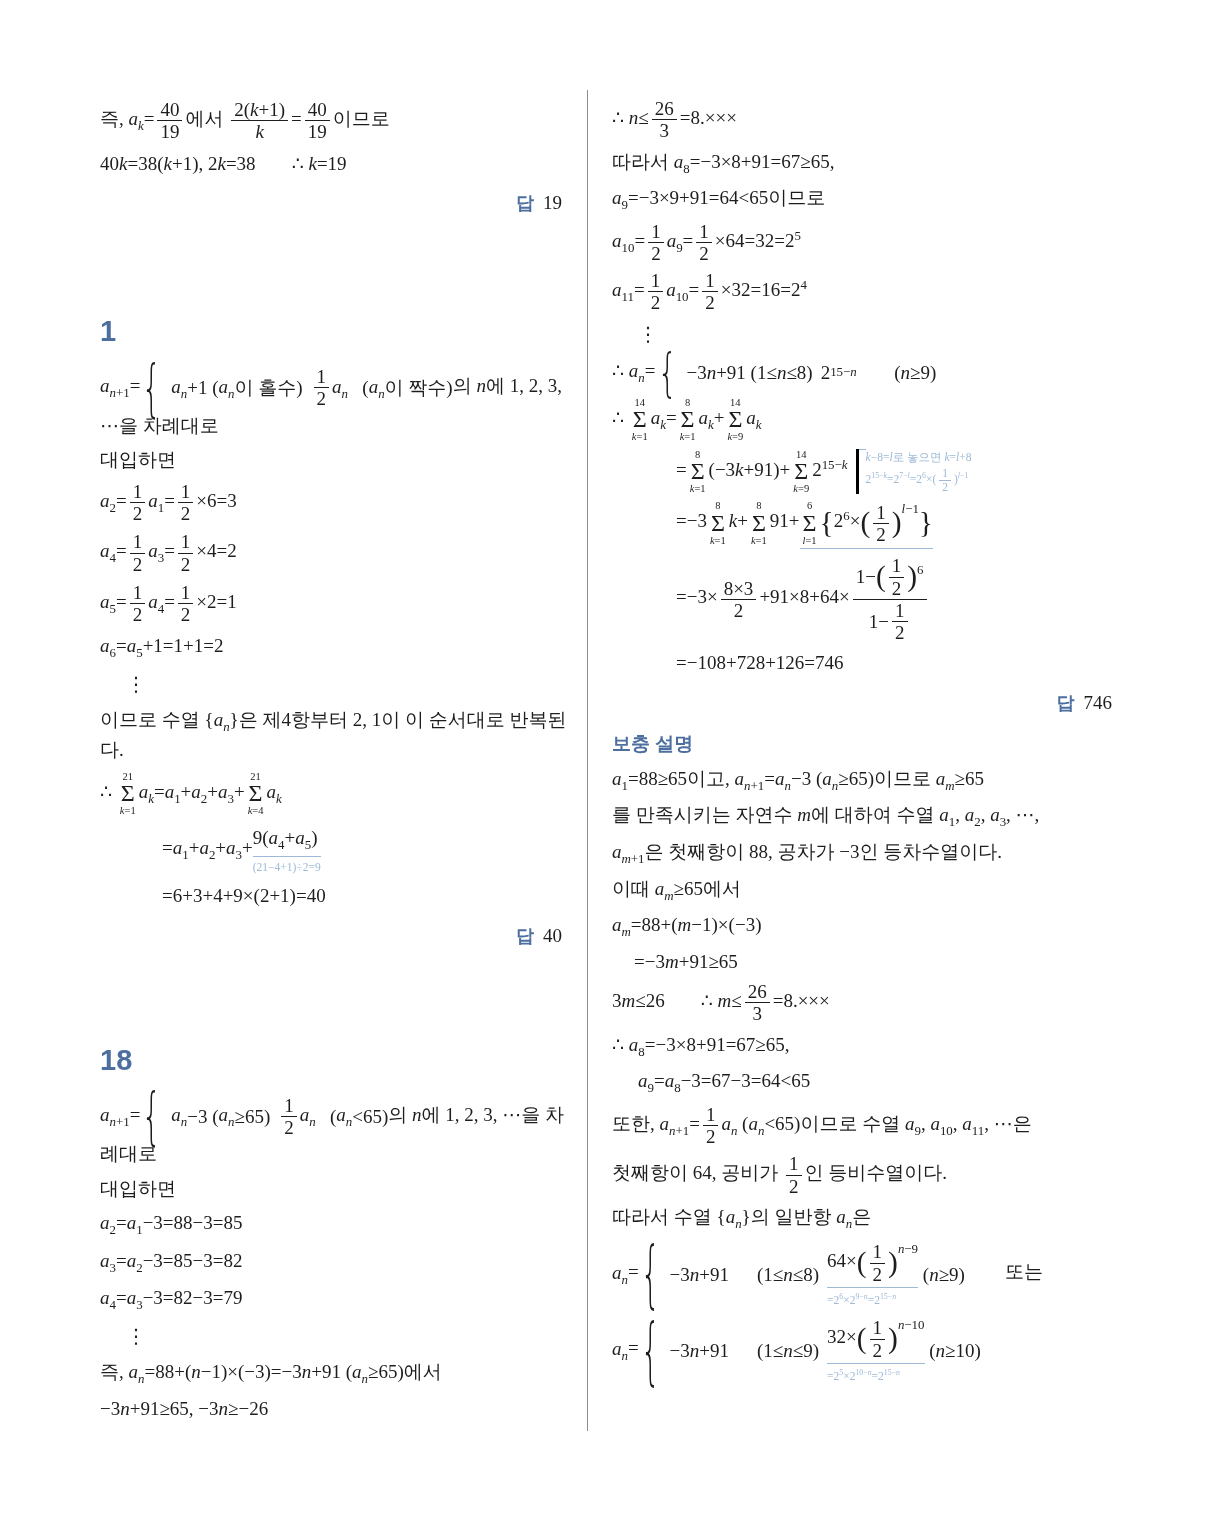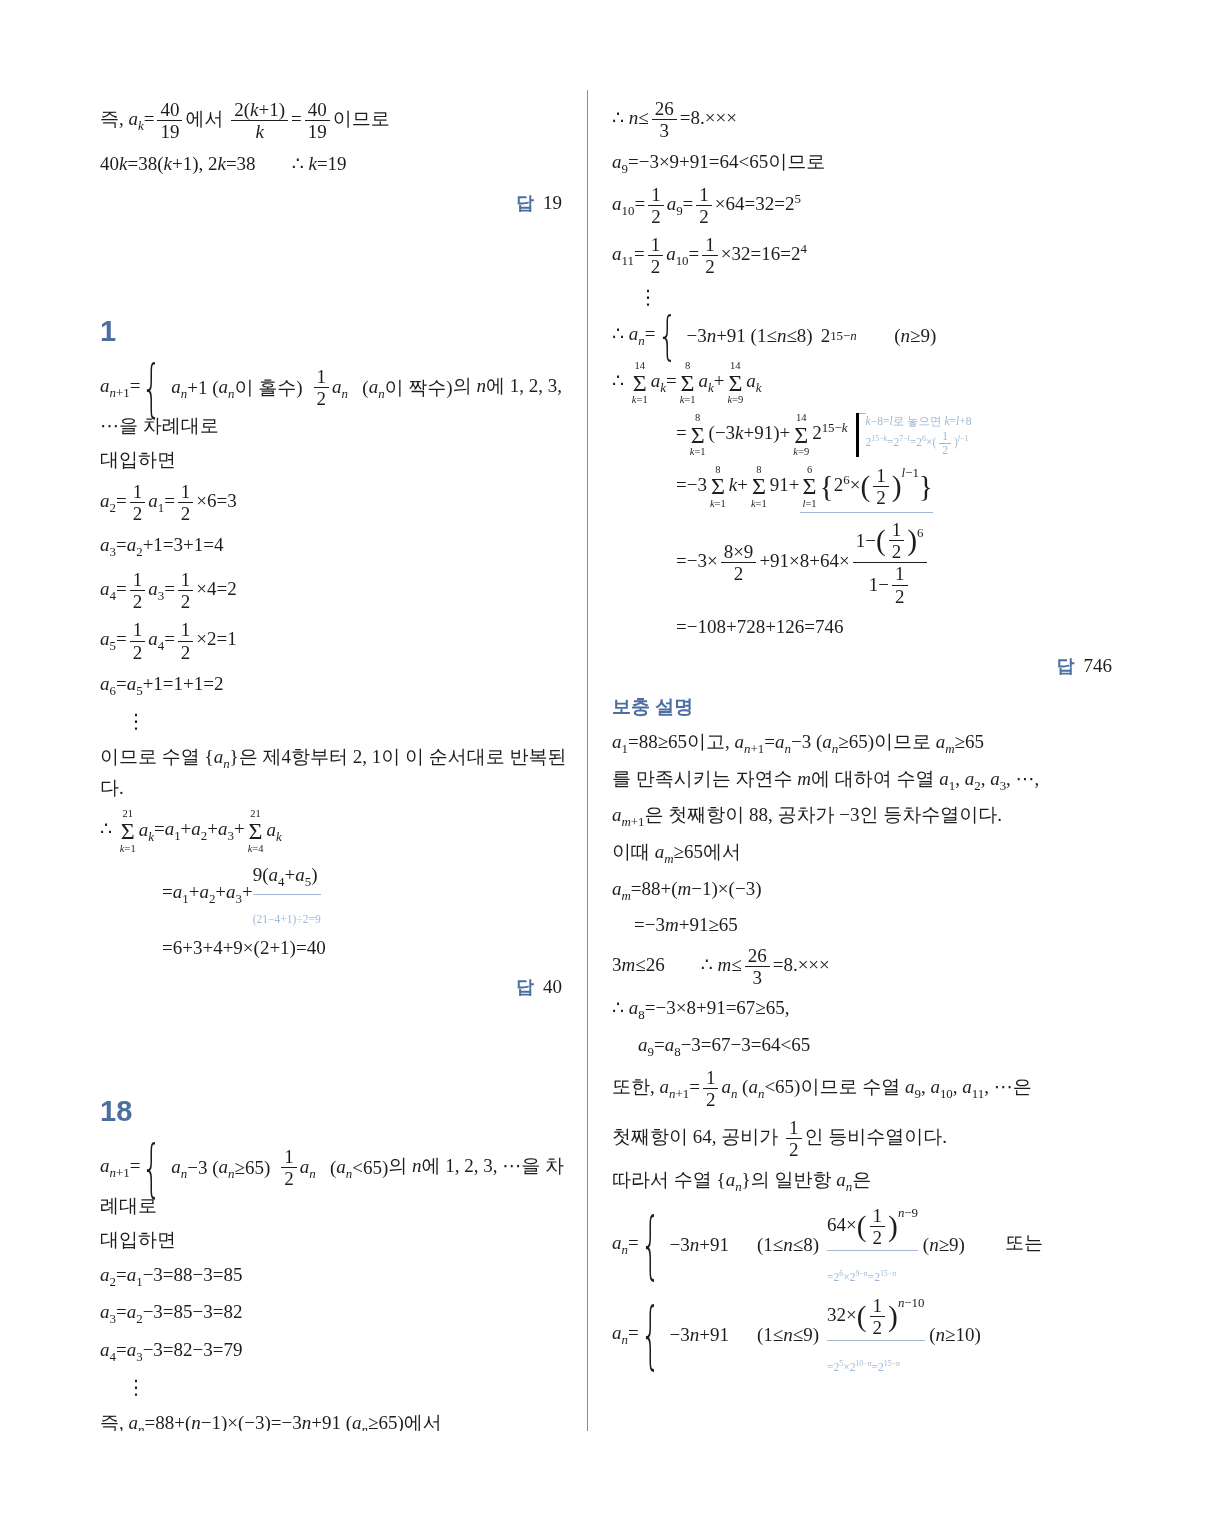--- a/index.html
+++ b/index.html
@@ -53,21 +53,21 @@
     font-size:36px; line-height:1; margin-right:8px; transform-origin:center;
   }
   .b-md { transform:scaleY(1.45) scaleX(0.85); }
   .b-lg { transform:scaleY(1.75) scaleX(0.85); }
   .b-xl { transform:scaleY(2.05) scaleX(0.85); }
 
   .bp { font-size:155%; vertical-align:middle; line-height:0.8; font-weight:300; }
 
   .ub { display:inline-flex; flex-direction:column; vertical-align:middle; text-align:left; }
   .ub-main { border-bottom:1px solid #9db9d6; padding-bottom:2px; }
-  .ub-note { color:#9db9d6; font-size:11.5px; margin-top:18px; line-height:1.2; }
+  .ub-note { color:#9db9d6; font-size:11.5px; margin-top:4px; line-height:1.2; }
 
   .ul-blue { display:inline-block; border-bottom:1px solid #9db9d6; padding-bottom:2px; }
 
   .note-box {
     display:inline-block; vertical-align:middle; margin-left:8px; position:relative;
     border-left:3px solid #000000; padding-left:7px; color:#9db9d6; font-size:11.5px; line-height:1.55;
   }
   .note-box::before { content:''; position:absolute; top:0; left:0; width:7px; height:1px; background:#9db9d6; }
   .nb-line { display:block; white-space:nowrap; }
 
@@ -130,21 +130,20 @@
               </span>
             </span>의 <i>n</i>에 1, 2, 3, ⋯을 차례대로</div>
           <div class="math-line">대입하면</div>
           <div class="math-line"><i>a</i><sub>2</sub>=<span class="frac">
               <span class="num">1</span>
               <span class="den">2</span>
             </span><i>a</i><sub>1</sub>=<span class="frac">
               <span class="num">1</span>
               <span class="den">2</span>
             </span>×6=3</div>
-          <div class="math-line"><i>a</i><sub>3</sub>=<i>a</i><sub>2</sub>+1=3+1=4</div>
           <div class="math-line"><i>a</i><sub>4</sub>=<span class="frac">
               <span class="num">1</span>
               <span class="den">2</span>
             </span><i>a</i><sub>3</sub>=<span class="frac">
               <span class="num">1</span>
               <span class="den">2</span>
             </span>×4=2</div>
           <div class="math-line"><i>a</i><sub>5</sub>=<span class="frac">
               <span class="num">1</span>
               <span class="den">2</span>
@@ -202,20 +201,21 @@
   </div>
 
   <div class="col-right">
 
     <section>
       <div class="lines">
           <div class="math-line">∴ <i>n</i>≤<span class="frac">
               <span class="num">26</span>
               <span class="den">3</span>
             </span>=8.×××</div>
+          <div class="math-line">따라서 <i>a</i><sub>8</sub>=−3×8+91=67≥65,</div>
           <div class="math-line"><i>a</i><sub>9</sub>=−3×9+91=64&lt;65이므로</div>
           <div class="math-line"><i>a</i><sub>10</sub>=<span class="frac">
               <span class="num">1</span>
               <span class="den">2</span>
             </span><i>a</i><sub>9</sub>=<span class="frac">
               <span class="num">1</span>
               <span class="den">2</span>
             </span>×64=32=2<sup>5</sup></div>
           <div class="math-line"><i>a</i><sub>11</sub>=<span class="frac">
               <span class="num">1</span>
@@ -267,21 +267,21 @@
               <span class="lim"><i>k</i>=1</span>
             </span>91+<span class="ul-blue"><span class="sum">
                 <span class="lim">6</span>
                 <span class="sg">Σ</span>
                 <span class="lim"><i>l</i>=1</span>
               </span><span class="bp">{</span>2<sup>6</sup>×<span class="bp">(</span><span class="frac">
                 <span class="num">1</span>
                 <span class="den">2</span>
               </span><span class="bp">)</span><sup class="hi"><i>l</i>−1</sup><span class="bp">}</span></span></div>
           <div class="math-line"><span class="ind-2"></span>=−3×<span class="frac">
-              <span class="num">8×9</span>
+              <span class="num">8×3</span>
               <span class="den">2</span>
             </span>+91×8+64×<span class="frac">
               <span class="num">1−<span class="bp">(</span><span class="frac">
                   <span class="num">1</span>
                   <span class="den">2</span>
                 </span><span class="bp">)</span><sup class="hi">6</sup></span>
               <span class="den">1−<span class="frac">
                   <span class="num">1</span>
                   <span class="den">2</span>
                 </span></span>

